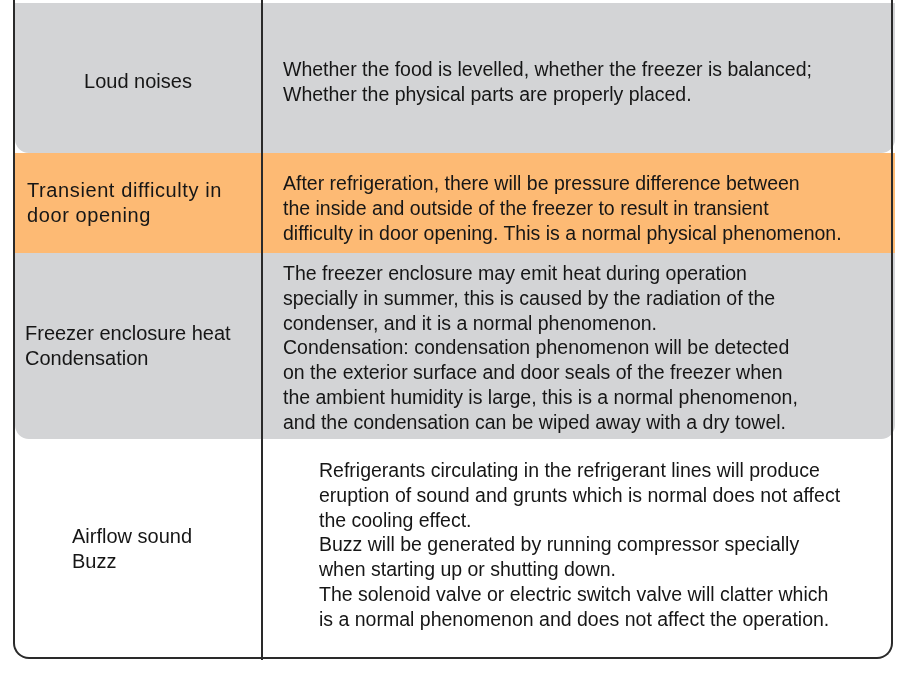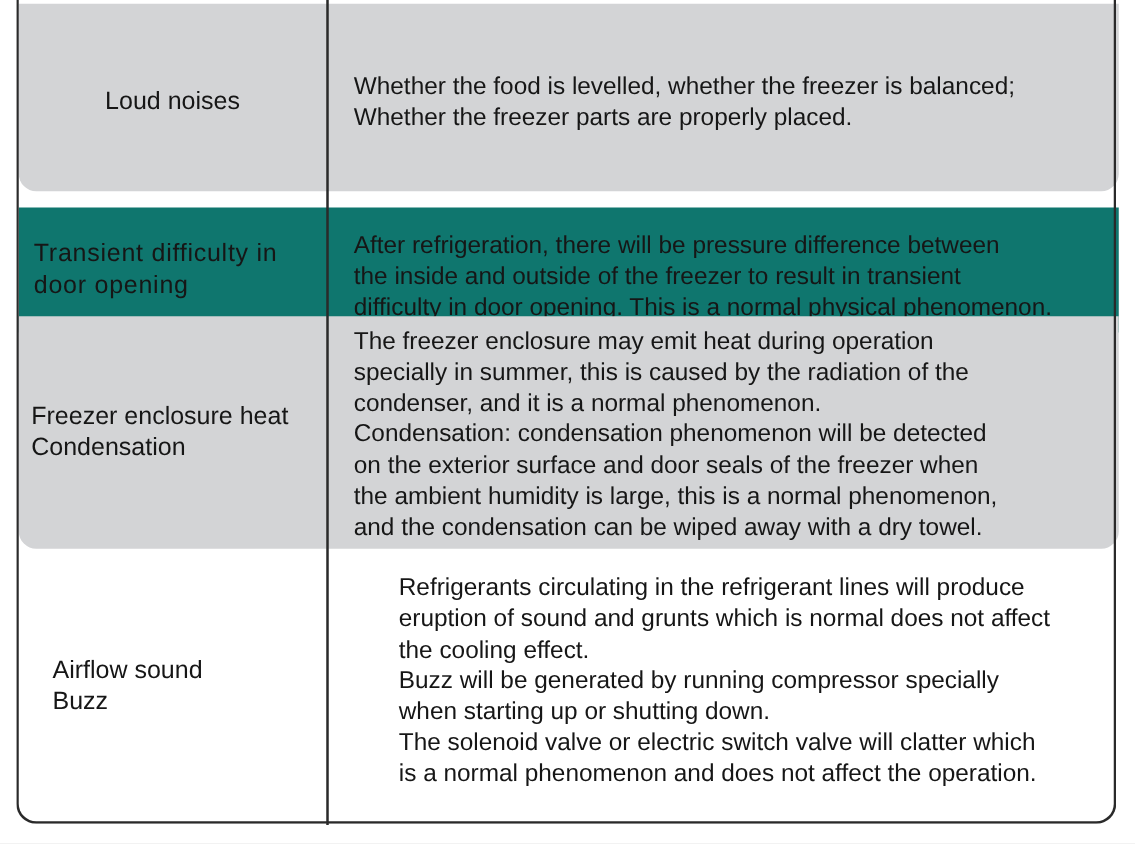--- a/index.html
+++ b/index.html
@@ -37,22 +37,21 @@
       background: #d3d4d6;
       border-radius: 0 0 14px 14px;
     }
     .row.gray.r1 {
       top: 3px;
       height: 150px;
     }
     .row.white.r2 {
       top: 153px;
       height: 100px;
-      background: #0f766e;
-      margin-top: 13px;
+      background: #fdba74;
     }
     .row.gray.r3 {
       top: 253px;
       height: 186px;
     }
     .row.white.r4 {
       top: 439px;
       height: 220px;
       background: transparent;
     }
@@ -80,21 +79,21 @@
       justify-content: center;
       text-align: center;
     }
     .cell-left.left-pad {
       padding-left: 10px;
     }
     .cell-left.left-pad2 {
       padding-left: 12px;
     }
     .cell-left.airflow {
-      padding-left: 27px;
+      padding-left: 57px;
     }
     .cell-left .lines span {
       display: block;
     }
     .cell-left.spaced {
       letter-spacing: 0.6px;
     }
     .cell-right {
       position: absolute;
       left: 268px;
@@ -124,21 +123,21 @@
 
   <div class="row gray r1">
     <div class="cell-left center">
       <div class="lines">
         <span>Loud noises</span>
       </div>
     </div>
     <div class="cell-right">
       <div class="lines">
         <span>Whether the food is levelled, whether the freezer is balanced;</span>
-        <span>Whether the freezer parts are properly placed.</span>
+        <span>Whether the physical parts are properly placed.</span>
       </div>
     </div>
   </div>
 
   <div class="row white r2">
     <div class="cell-left left-pad2 spaced">
       <div class="lines">
         <span>Transient difficulty in</span>
         <span>door opening</span>
       </div>

